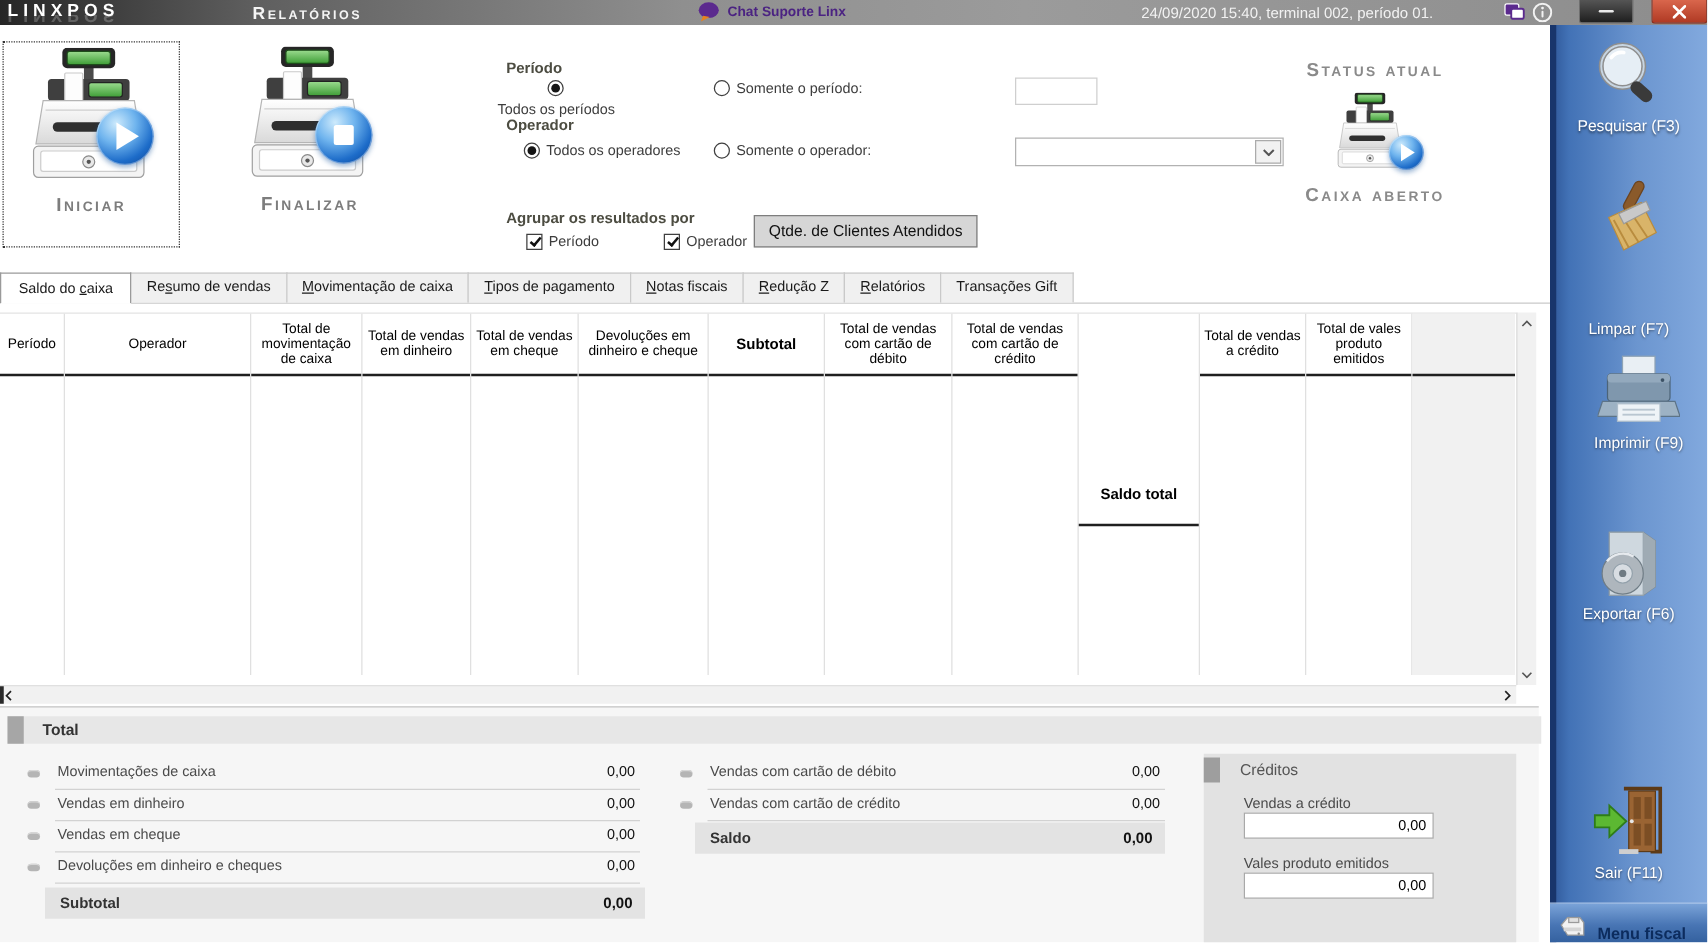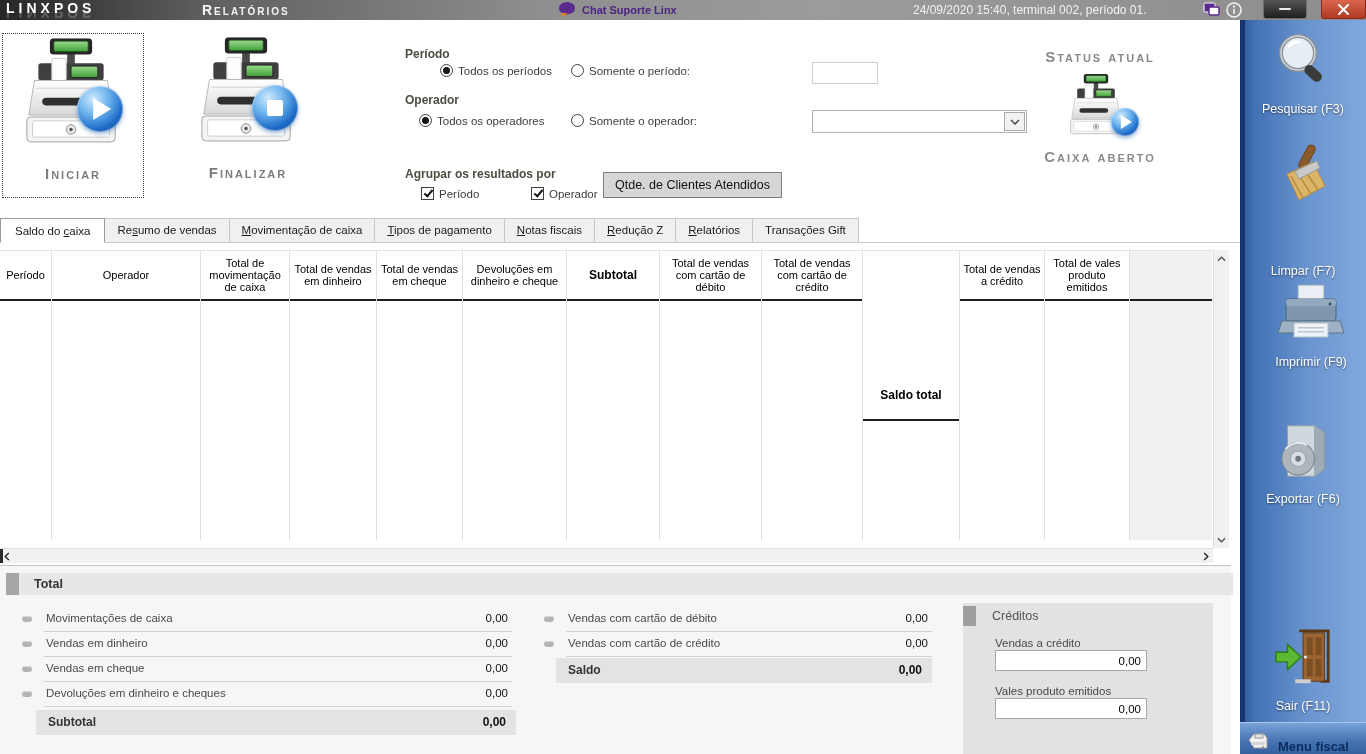--- a/index.html
+++ b/index.html
@@ -25,21 +25,21 @@
     border:1px solid #6e6e6e;border-top:none;box-sizing:border-box;}
   .win-min .bar{width:12px;height:2px;background:#eaeaea;border-radius:1px;}
   .win-close{left:1321px;width:45px;background:linear-gradient(#d9664c,#b03a24);
     border:1px solid #8c2b1a;border-top:none;box-sizing:border-box;}
 
   
   .bigbtn{position:absolute;top:33px;height:163px;display:flex;flex-direction:column;
     align-items:center;justify-content:flex-start;cursor:pointer;}
   .bigbtn .iconwrap{position:relative;width:100px;height:116px;margin-top:4px;}
   .bigbtn-label{font-variant:small-caps;font-weight:bold;letter-spacing:2px;
-    color:#7d7d7d;font-size:15px;margin-top:11px;}
+    color:#7d7d7d;font-size:15px;margin-top:2px;}
   #btn-iniciar{left:2px;width:140px;border:1px dotted #333;}
   #btn-finalizar{left:168px;width:160px;}
   .overlay-circle{position:absolute;border-radius:50%;
     background:radial-gradient(circle at 35% 28%,#cdeafc 0%,#6fb4ee 35%,#1d6cc9 68%,#0a3f8d 100%);
     box-shadow:0 2px 4px rgba(30,90,160,.45), inset 0 0 0 1px rgba(255,255,255,.35);}
   .overlay-big{width:46px;height:46px;right:0;bottom:22px;}
   .overlay-small{width:28px;height:28px;right:-2px;bottom:10px;}
   .glyph-play{position:absolute;left:50%;top:50%;transform:translate(-38%,-50%);
     width:0;height:0;border-style:solid;}
   .overlay-big .glyph-play{border-width:11px 0 11px 18px;border-color:transparent transparent transparent #fff;}
@@ -132,21 +132,21 @@
   .credits input{position:absolute;left:32px;width:152px;height:21px;border:1px solid #a9a9a9;
     box-sizing:border-box;font-size:11.5px;text-align:right;padding:0 5px;outline:none;
     font-family:"Liberation Sans",sans-serif;}
 
   
   .sidebar{position:absolute;left:1240px;top:20px;width:126px;height:734px;
     background:linear-gradient(90deg,#2d5596 0%,#4272b6 12%,#6b95cf 55%,#82a9de 100%);}
   .sidebar .stripe{position:absolute;left:0;top:0;width:5px;height:100%;background:#18356b;}
   .sbtn{position:absolute;left:0;width:126px;display:flex;flex-direction:column;align-items:center;
     cursor:pointer;}
-  .sbtn-label{color:#fff;font-size:12.5px;margin-top:10px;text-shadow:0 1px 2px rgba(0,0,0,.55);}
+  .sbtn-label{color:#fff;font-size:12.5px;margin-top:2px;text-shadow:0 1px 2px rgba(0,0,0,.55);}
   .menu-fiscal{position:absolute;left:0;top:702px;width:126px;height:32px;
     background:linear-gradient(180deg,#7aa3d8 0%,#4875b4 55%,#34619f 100%);
     border-top:1px solid #a9c4e8;box-sizing:border-box;display:flex;align-items:flex-end;cursor:pointer;}
   .menu-fiscal-label{color:#0c2c5e;font-weight:bold;font-size:13px;margin-left:8px;}
 
   svg{display:block;}
   .defs-hidden{position:absolute;width:0;height:0;overflow:hidden;}
 </style>
 </head>
 <body>
@@ -240,21 +240,21 @@
         <use href="#cashreg"></use>
       </svg>
       <div class="overlay-circle overlay-big">
         <span class="glyph-stop"></span>
       </div>
     </div>
     <div class="bigbtn-label">Finalizar</div>
   </div>
 
   <div class="flabel" style="left:405px;top:47px;">Período</div>
-  <div class="ritem" style="left:440px;top:64px;">
+  <div class="ritem" style="left:398px;top:64px;flex-direction:column;">
     <span class="radio checked"></span>
     <span class="rlabel">Todos os períodos</span>
   </div>
   <div class="ritem" style="left:571px;top:64px;">
     <span class="radio"></span>
     <span class="rlabel">Somente o período:</span>
   </div>
   <input id="inp-period" type="text" value="" style="">
 
   <div class="flabel" style="left:405px;top:93px;">Operador</div>

